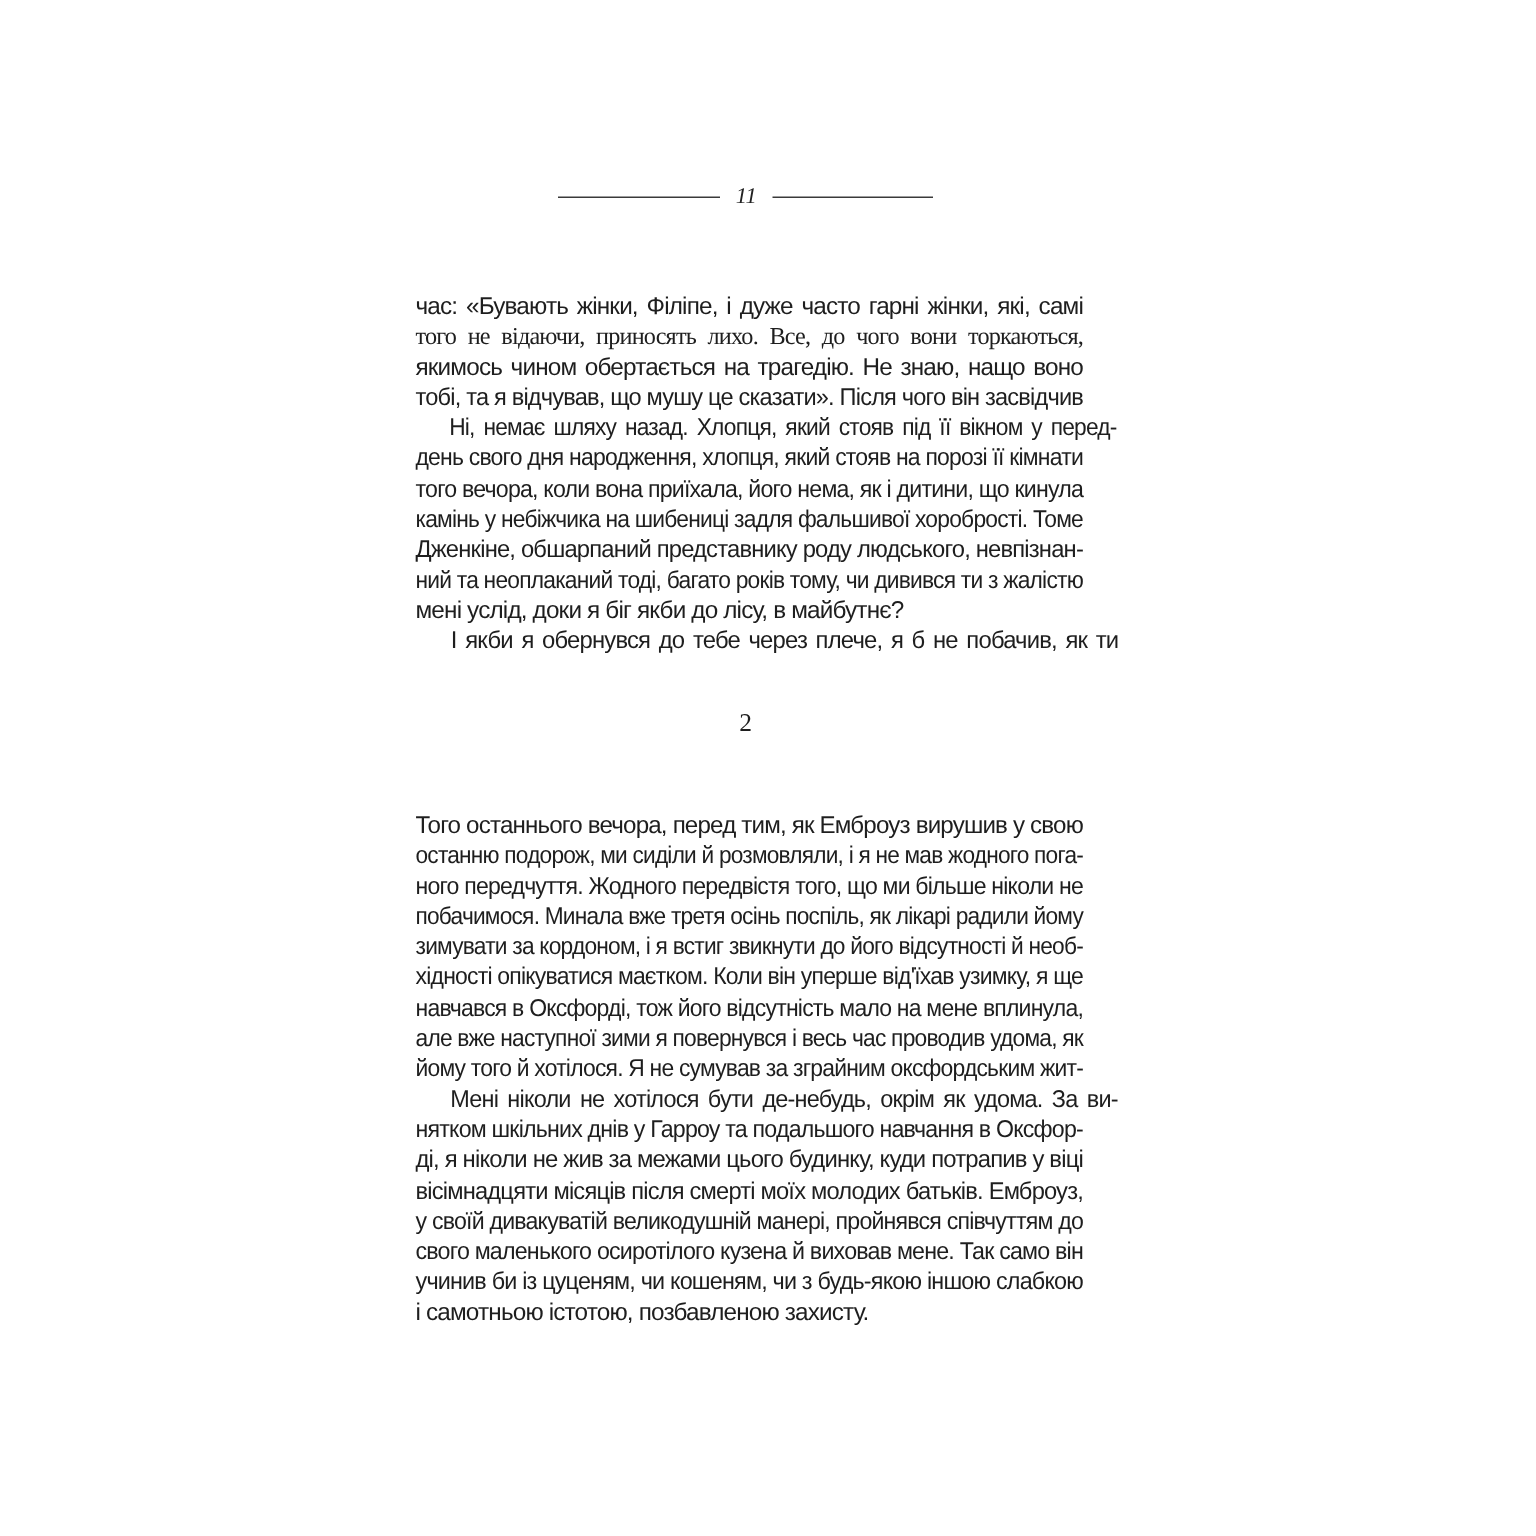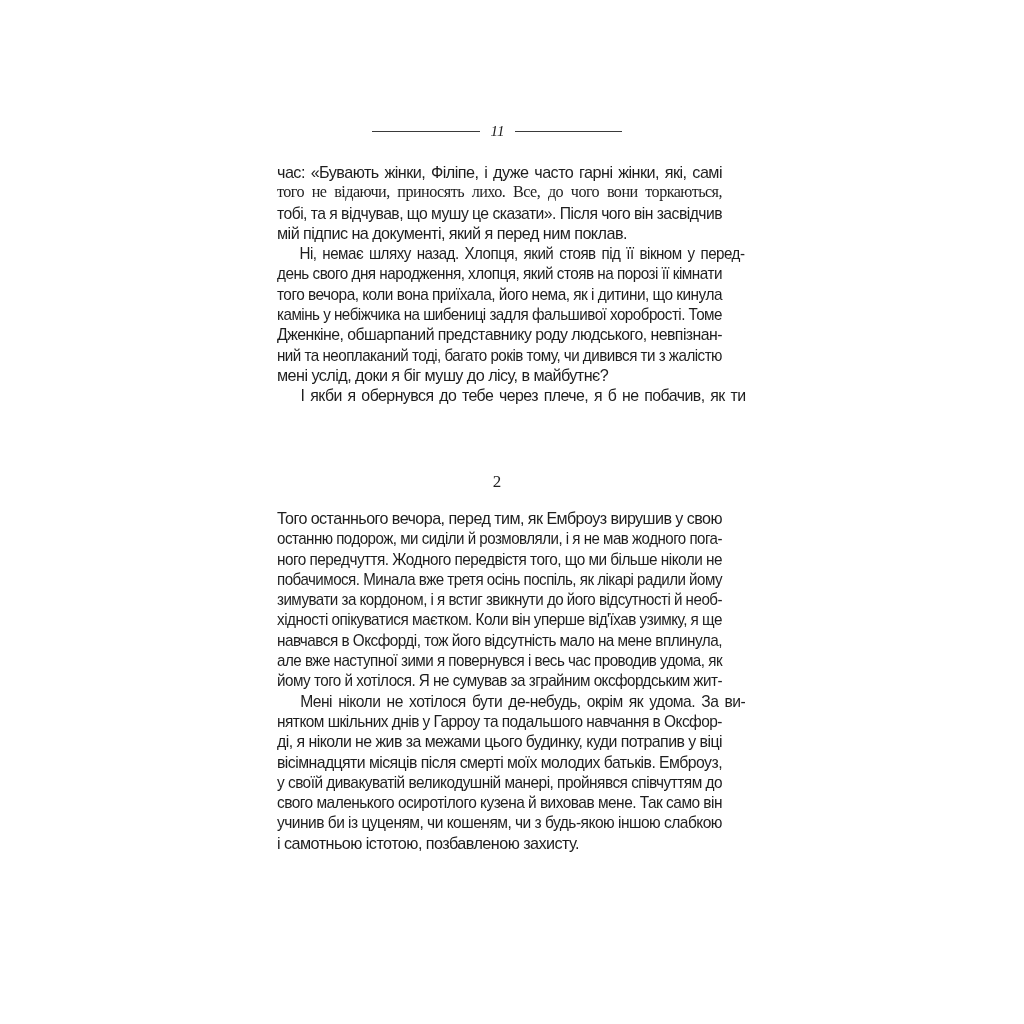--- a/index.html
+++ b/index.html
@@ -4,21 +4,21 @@
 <style>
   html, body { margin: 0; padding: 0; background: #ffffff; }
   body { width: 1024px; height: 1024px; position: relative; overflow: hidden; }
   .page { position: absolute; left: 0; top: 0; width: 1024px; height: 1024px; background: #fff; }
   .header { position: absolute; top: 122px; left: 372px; width: 250px; height: 20px; text-decoration: underline; }
   .rule { position: absolute; top: 9px; height: 1px; background: #3a3a3a; }
   .rule.left { left: 0; width: 108px; }
   .rule.right { left: 143px; width: 107px; }
   .pagenum { position: absolute; left: 108px; width: 35px; top: 0; text-align: center;
     font-family: "Liberation Serif", serif; font-style: italic; font-size: 15px; color: #222; line-height: 18px; }
-  .block { position: absolute; left: 277px; width: 445px; }
+  .block { position: absolute; left: 277px; width: 445px; margin-top: 32px; }
   .line { height: 20.3px; line-height: 20.3px; font-family: "Liberation Sans", sans-serif;
     font-size: 16.2px; color: #1e1e1e; white-space: nowrap; text-align: justify; text-align-last: justify;
     letter-spacing: -0.55px; word-spacing: 0px; transform-origin: left center; }
   .line.indent { padding-left: 24px; }
   .line.last { text-align-last: left; }
   .chapter { position: absolute; top: 472px; left: 477px; width: 40px; text-align: center;
     font-family: "Liberation Serif", serif; font-size: 17px; color: #1e1e1e; line-height: 20px; }
 </style>
 </head>
 <body>
@@ -27,29 +27,29 @@
 
   <div class="header">
     <div class="rule left"></div>
     <div class="pagenum">11</div>
     <div class="rule right"></div>
   </div>
 
   <div class="block" style="top:162px;">
     <div class="line">час: «Бувають жінки, Філіпе, і дуже часто гарні жінки, які, самі</div>
     <div class="line" style="transform: scaleX(0.9983); width: 445.766px; font-family: Liberation Serif, serif;">того не відаючи, приносять лихо. Все, до чого вони торкаються,</div>
+    <div class="line">якимось чином обертається на трагедію. Не знаю, нащо воно</div>
     <div class="line" style="transform: scaleX(0.9707); width: 458.453px;">тобі, та я відчував, що мушу це сказати». Після чого він засвідчив</div>
-    <div class="line last">мій підпис на документі, який я перед ним поклав.</div>
     <div class="line indent" style="transform: scaleX(0.936); width: 475.405px;">Ні, немає шляху назад. Хлопця, який стояв під її вікном у перед-</div>
     <div class="line" style="transform: scaleX(0.9452); width: 470.781px;">день свого дня народження, хлопця, який стояв на порозі її кімнати</div>
     <div class="line" style="transform: scaleX(0.9526); width: 467.141px;">того вечора, коли вона приїхала, його нема, як і дитини, що кинула</div>
     <div class="line" style="transform: scaleX(0.9391); width: 473.859px;">камінь у небіжчика на шибениці задля фальшивої хоробрості. Томе</div>
     <div class="line" style="transform: scaleX(0.9784); width: 454.844px;">Дженкіне, обшарпаний представнику роду людського, невпізнан-</div>
     <div class="line" style="transform: scaleX(0.9381); width: 474.344px;">ний та неоплаканий тоді, багато років тому, чи дивився ти з жалістю</div>
-    <div class="line last">мені услід, доки я біг мушу до лісу, в майбутнє?</div>
+    <div class="line last">мені услід, доки я біг якби до лісу, в майбутнє?</div>
     <div class="line indent" style="transform: scaleX(0.9814); width: 453.456px;">І якби я обернувся до тебе через плече, я б не побачив, як ти</div>
   </div>
 
   <div class="chapter">2</div>
 
   <div class="block" style="top:508px;">
     <div class="line" style="transform: scaleX(0.9938); width: 447.766px;">Того останнього вечора, перед тим, як Емброуз вирушив у свою</div>
     <div class="line" style="transform: scaleX(0.9331); width: 476.922px;">останню подорож, ми сиділи й розмовляли, і я не мав жодного пога-</div>
     <div class="line" style="transform: scaleX(0.9485); width: 469.141px;">ного передчуття. Жодного передвістя того, що ми більше ніколи не</div>
     <div class="line" style="transform: scaleX(0.9344); width: 476.266px;">побачимося. Минала вже третя осінь поспіль, як лікарі радили йому</div>

